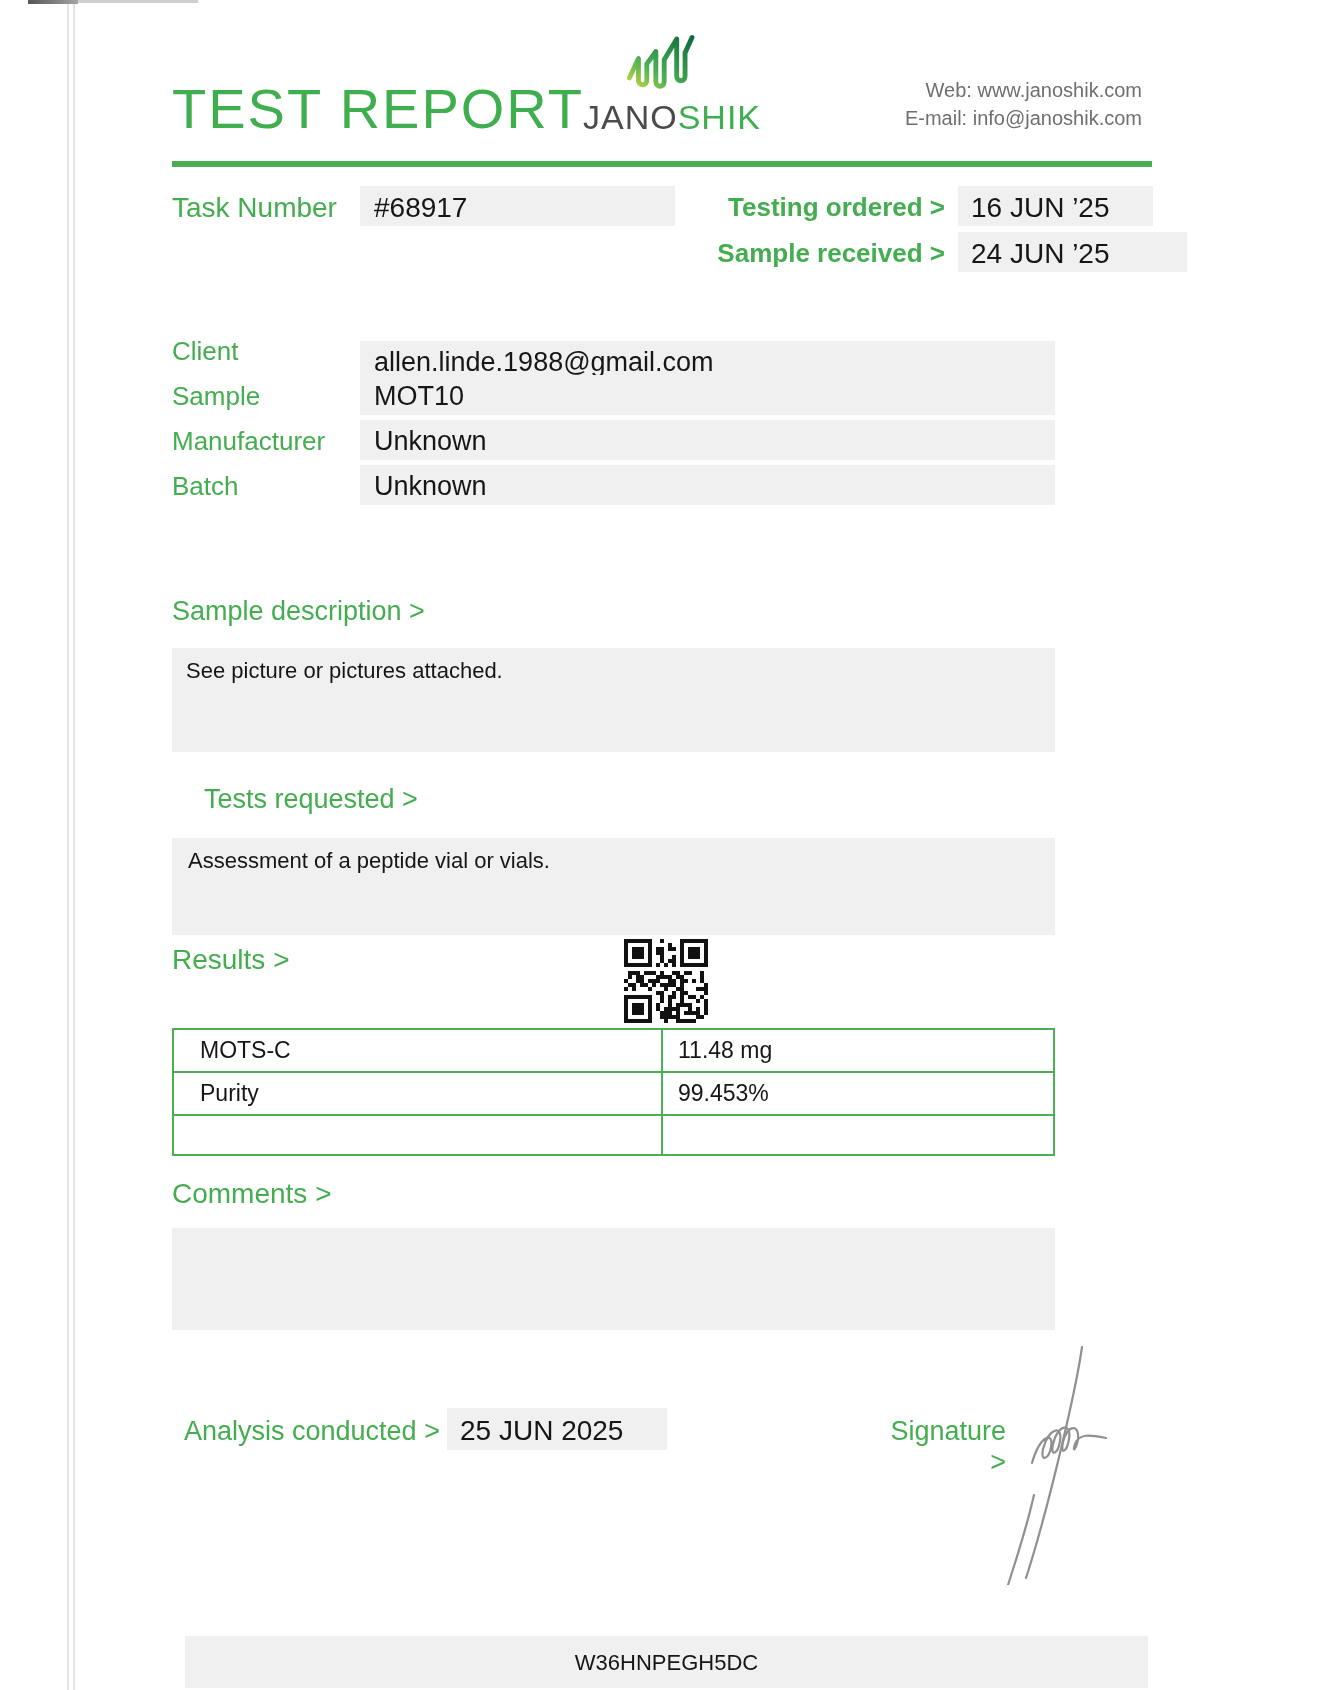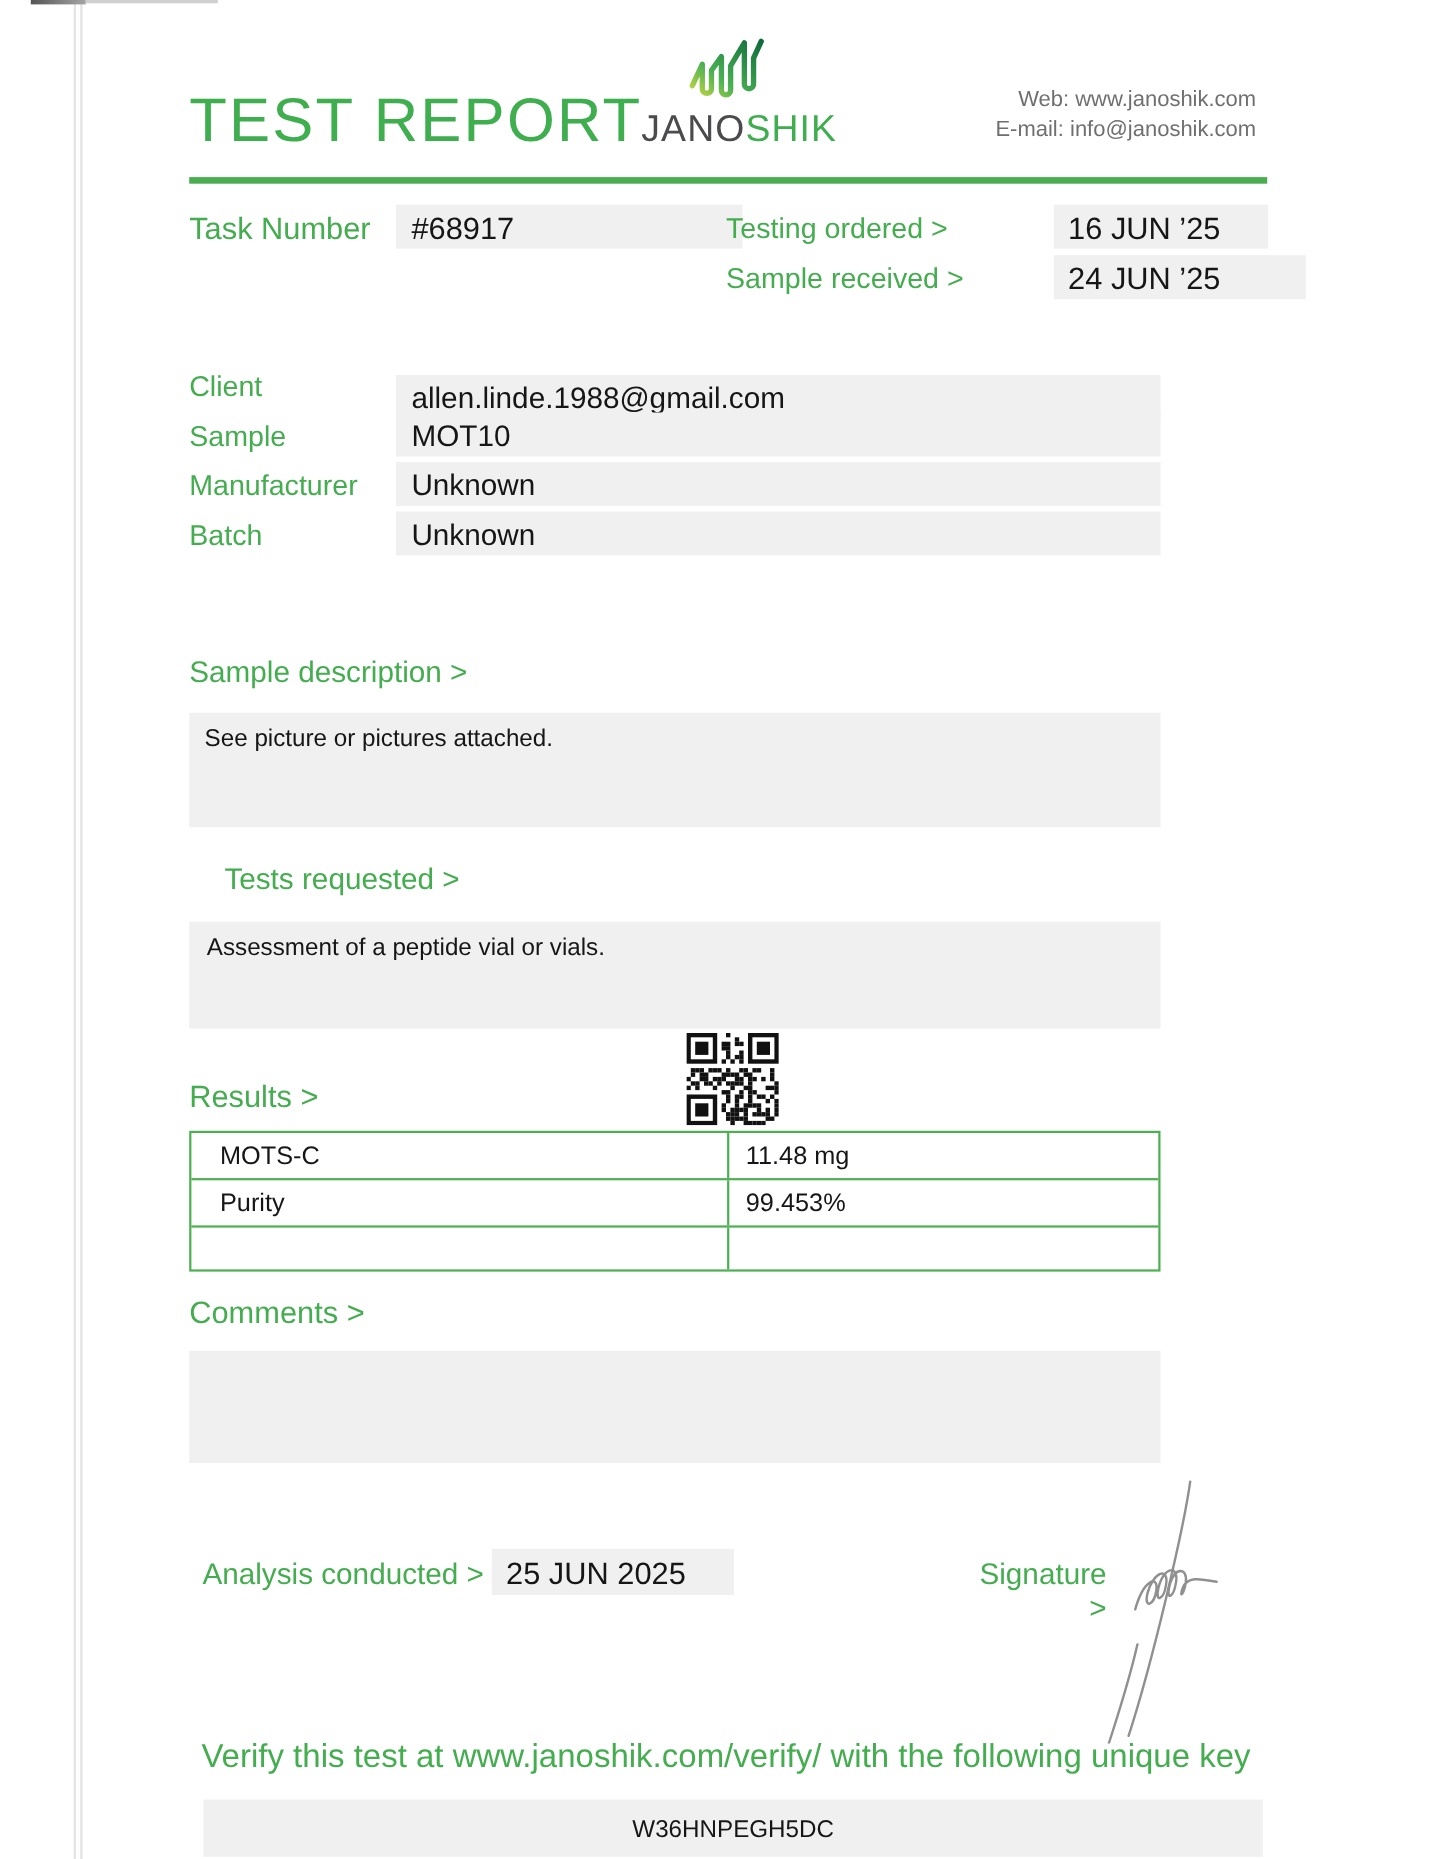--- a/index.html
+++ b/index.html
@@ -20,21 +20,21 @@
   
   .glabel{color:#44ad4f;}
   .fbox{background:#f0f0f0;}
   .fs26{font-size:26px;}
   .fs27{font-size:27px;}
   .fs28{font-size:28px;}
   .fs22{font-size:22px;}
   .fs23{font-size:23px;}
   .fs30{font-size:30px;}
   .val{color:#161616;}
-  .right{}
+  .right{text-align:right;font-weight:bold;}
   .center{text-align:center;}
   
   .rtable{position:absolute;left:172px;top:1028px;width:883px;border:2px solid #4caf50;box-sizing:border-box;}
   .rrow{display:flex;border-top:2px solid #4caf50;}
   .rrow:first-child{border-top:none;}
   .rcell-l{width:489px;border-right:2px solid #4caf50;box-sizing:border-box;padding:7px 0 7px 26px;min-height:24px;}
   .rcell-r{flex:1;padding:7px 0 7px 15px;min-height:24px;}
   .sig-svg path{fill:none;stroke:#909090;stroke-width:2.2;stroke-linecap:round;}
 </style>
 </head>
@@ -255,21 +255,21 @@
         <rect x="76" y="76" width="4" height="4" fill="#111"></rect>
         <rect x="40" y="80" width="4" height="4" fill="#111"></rect>
         <rect x="52" y="80" width="4" height="4" fill="#111"></rect>
         <rect x="56" y="80" width="4" height="4" fill="#111"></rect>
         <rect x="60" y="80" width="4" height="4" fill="#111"></rect>
         <rect x="64" y="80" width="4" height="4" fill="#111"></rect>
         <rect x="68" y="80" width="4" height="4" fill="#111"></rect>
       </svg>
   </div>
 
-  <div class="abs glabel fs28" style="left:172px;top:981px;">Results &gt;</div>
+  <div class="abs glabel fs28" style="left:172px;top:944px;">Results &gt;</div>
 
   <div class="rtable">
     <div class="rrow">
       <div class="rcell-l val fs23">MOTS-C</div>
       <div class="rcell-r val fs23">11.48 mg</div>
     </div>
     <div class="rrow">
       <div class="rcell-l val fs23">Purity</div>
       <div class="rcell-r val fs23">99.453%</div>
     </div>
@@ -292,18 +292,17 @@
   <div class="abs glabel fs27" style="left:868px;top:1416px;width:138px;text-align:right;">Signature &gt;</div>
 
   <div class="abs" style="left:1000px;top:1335px;width:120px;height:250px;">
     <svg class="sig-svg" viewBox="0 0 120 250" width="120" height="250">
       <path d="M82,12 C76,55 48,175 26,243"></path>
       <path d="M34,160 C26,195 16,225 8,250"></path>
       <path d="M32,128 C40,100 54,96 51,112 C49,124 40,128 43,114 C49,92 63,90 60,106 C58,119 50,123 53,109 C58,88 72,88 69,104 C67,117 60,121 63,107 C68,88 80,90 78,104 C76,115 72,118 75,109 C79,98 90,100 106,103"></path>
     </svg>
   </div>
 
-  <div class="abs glabel fs30 center" style="left:86px;top:1580px;width:1148px;">Verify this test at www.janoshik.com/verify/ with the following unique key</div>
   <div class="abs fbox" style="left:185px;top:1636px;width:963px;height:52px;">
     <div class="val fs22 center" style="padding-top:14px;">W36HNPEGH5DC</div>
   </div>
 
 </div>
 
 </body></html>

